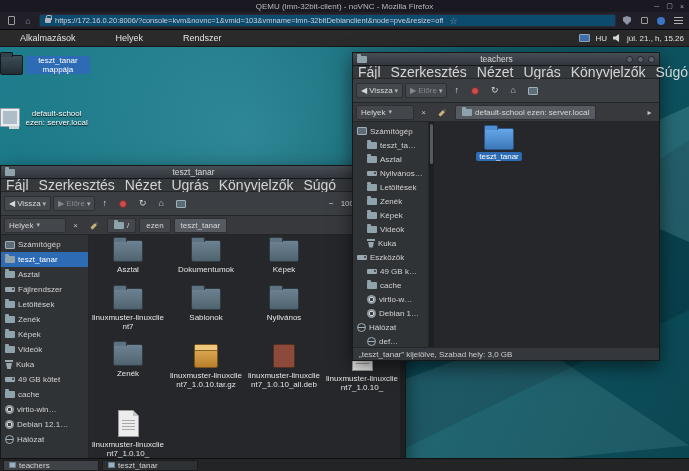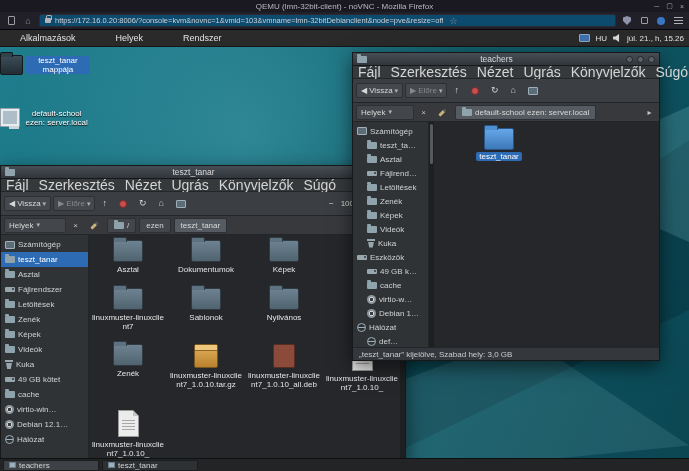--- a/index.html
+++ b/index.html
@@ -480,21 +480,21 @@
       <div class="srow c">
           <span class="ic i-folder-s"></span>
           <span>teszt_ta…</span>
         </div>
       <div class="srow c">
           <span class="ic i-folder-s"></span>
           <span>Asztal</span>
         </div>
       <div class="srow c">
           <span class="ic i-drive-s"></span>
-          <span>Fájlrend…</span>
+          <span>Nyilvános…</span>
         </div>
       <div class="srow c">
           <span class="ic i-folder-s"></span>
           <span>Letöltések</span>
         </div>
       <div class="srow c">
           <span class="ic i-folder-s"></span>
           <span>Zenék</span>
         </div>
       <div class="srow c">

